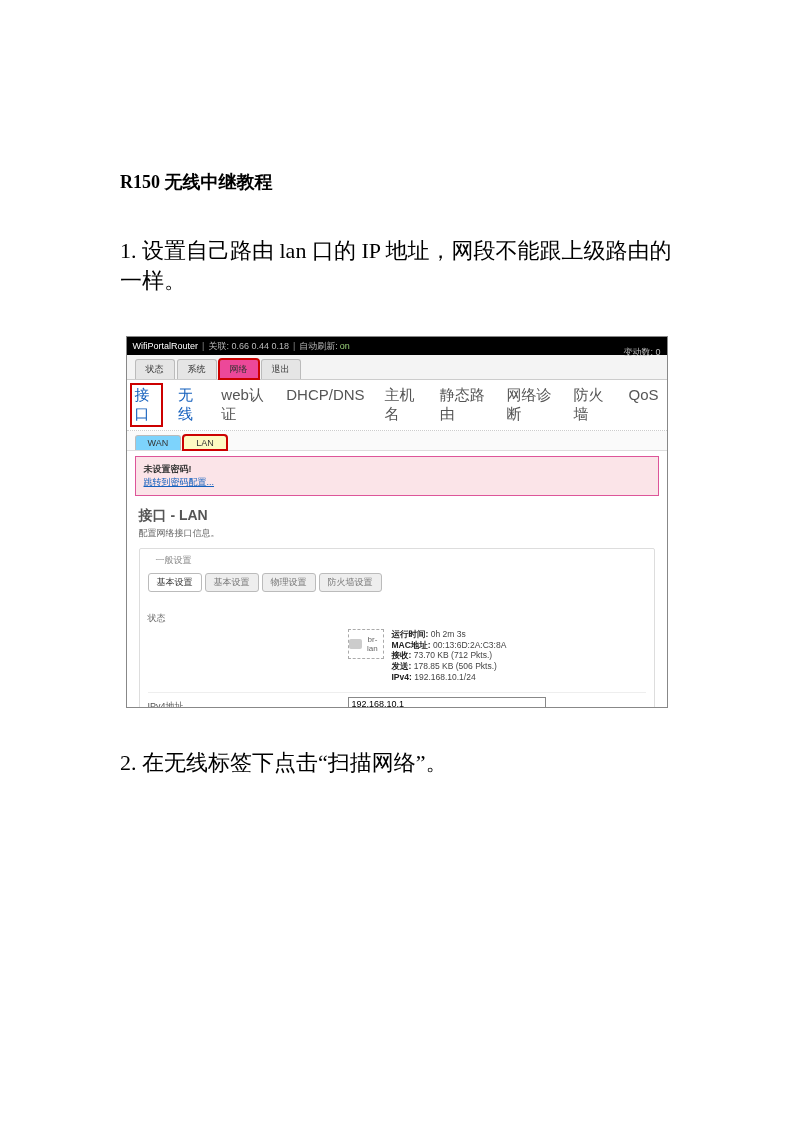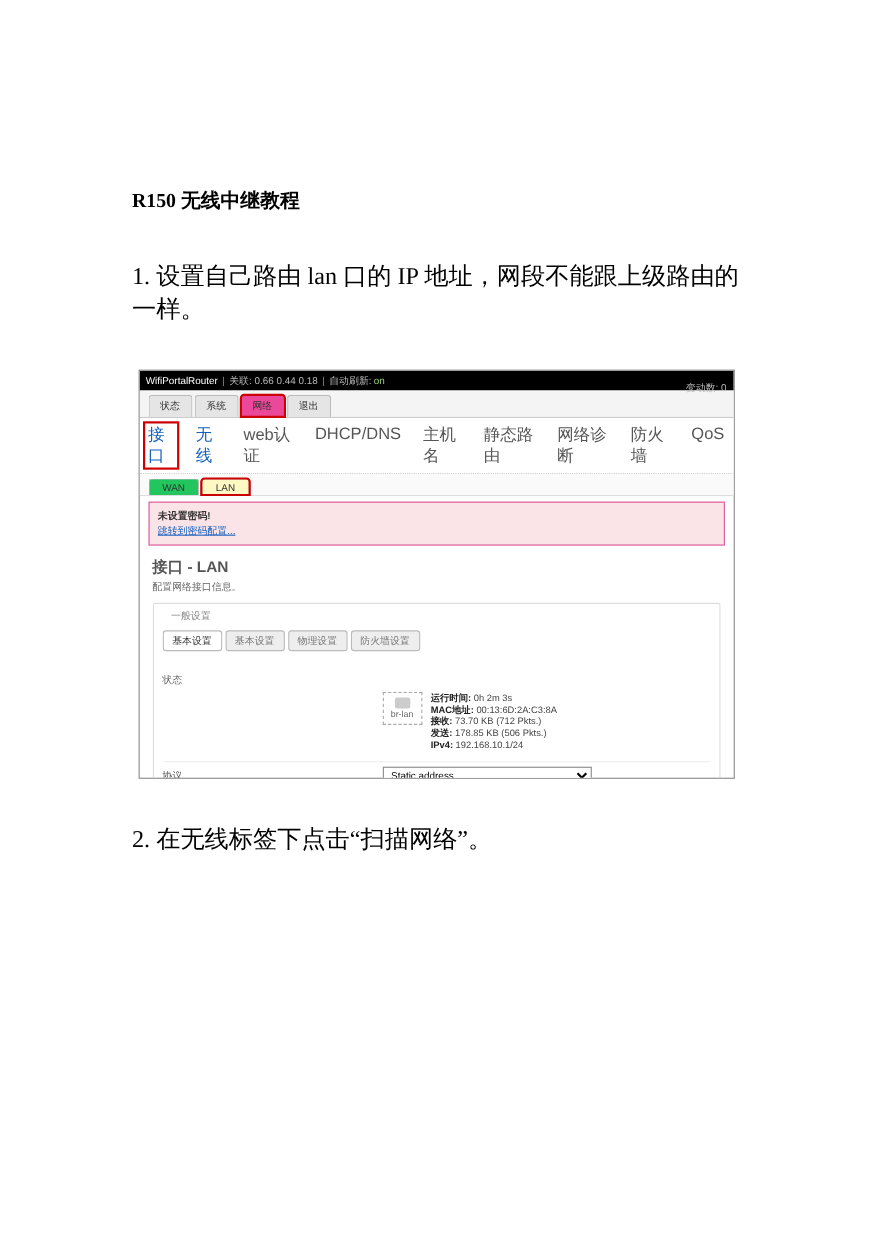--- a/index.html
+++ b/index.html
@@ -84,21 +84,21 @@
     display: flex;
     gap: 2px;
     padding: 4px 8px 0 8px;
     background: #fafafa;
     border-bottom: 1px solid #ddd;
   }
   .subtabs2 .st {
     padding: 2px 12px;
     border: 1px solid #bbb;
     border-bottom: none;
-    background: #22c55e;
+    background: #7dd3fc;
     border-radius: 3px 3px 0 0;
     font-size: 9px;
     cursor: pointer;
   }
   .subtabs2 .st.active { background: #fef9c3; }
   .alert {
     margin: 5px 8px;
     border: 1px solid #d59;
     background: #fbe4e8;
     padding: 6px 8px;
@@ -138,21 +138,21 @@
     color: #444;
   }
   .ifaceBox {
     width: 34px;
     height: 28px;
     border: 1px dashed #aaa;
     text-align: center;
     font-size: 8px;
     color: #666;
     display: flex;
-    flex-direction: column;
+    flex-direction: row;
     align-items: center;
     justify-content: center;
   }
   .ifaceBox .plugicon {
     width: 14px; height: 10px; background: #ccc; border-radius: 2px; margin-bottom: 1px;
   }
   .kv { line-height: 1.25; }
   .kv b { color: #222; }
   .row {
     display: flex;
@@ -242,29 +242,22 @@
           <div class="kv">
             <div><b>运行时间:</b> <span>0h 2m 3s</span></div>
             <div><b>MAC地址:</b> <span>00:13:6D:2A:C3:8A</span></div>
             <div><b>接收:</b> <span>73.70 KB (712 Pkts.)</span></div>
             <div><b>发送:</b> <span>178.85 KB (506 Pkts.)</span></div>
             <div><b>IPv4:</b> <span>192.168.10.1/24</span></div>
           </div>
         </div>
 
         <div class="row">
-          <div class="lbl">协议</div>
-          <div class="ctl">
-            <select>
-              <option>Static address</option>
-            </select>
-          </div>
-        </div>
-        <div class="row">
           <div class="lbl">IPv4地址</div>
+          <div class="ctl"><span class="hl-under"><input type="text" value="192.168.10.1" style=""></span></div>
         </div>
         
         
       </div>
     </div>
   </div>
 
   <div class="step">2. 在无线标签下点击“扫描网络”。</div>
 </div>
 

